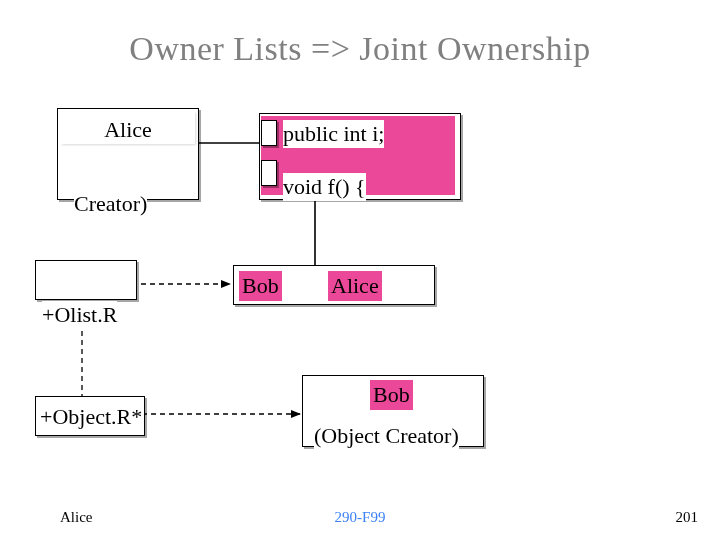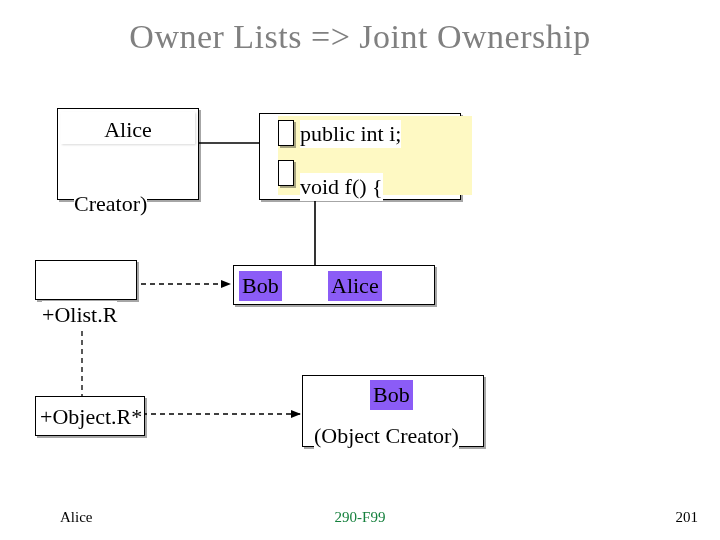--- a/index.html
+++ b/index.html
@@ -7,60 +7,60 @@
     padding: 0;
     width: 720px;
     height: 540px;
     background: #ffffff;
     font-family: "Times New Roman", Times, serif;
     position: relative;
     overflow: hidden;
   }
   .abs { position: absolute; }
   .title {
-    top: 18px;
+    top: 30px;
     left: 0;
     width: 720px;
     text-align: center;
     font-size: 34px;
     color: #808080;
     letter-spacing: 0.5px;
   }
   .box {
     background: #ffffff;
     border: 1.5px solid #000;
     box-shadow: 2px 2px 0 rgba(0,0,0,0.35);
   }
   .label-white {
     background: #ffffff;
     font-size: 22px;
     color: #000;
     line-height: 1.25;
   }
   .label-green {
-    background: #8b5cf6;
+    background: #ec4899;
     font-size: 22px;
     color: #000;
     line-height: 1.25;
     padding: 1px 3px;
   }
   .nowrap { white-space: nowrap; }
   .footer-left {
     left: 60px;
     bottom: 14px;
     font-size: 15px;
     color: #000;
   }
   .footer-center {
     left: 0;
     bottom: 14px;
     width: 720px;
     text-align: center;
     font-size: 15px;
-    color: #15803d;
+    color: #3b82f6;
   }
   .footer-right {
     right: 22px;
     bottom: 14px;
     font-size: 15px;
     color: #000;
   }
   svg.conn {
     position: absolute;
     top: 0;
@@ -93,21 +93,21 @@
   <line x1="142" y1="414" x2="300" y2="414" stroke="#000" stroke-width="1.3" stroke-dasharray="5,4" marker-end="url(#arrowhead)"></line>
 </svg>
 
 <div class="abs box" style="left:57px; top:108px; width:140px; height:90px;"></div>
 <div class="abs label-white" style="left:61px; top:112px; width:134px; text-align:center; padding-top:4px; box-shadow:1px 1px 2px rgba(0,0,0,0.15);">
   <div>Alice</div>
 </div>
 <div class="abs label-white nowrap" style="left:74px; top:190px;">Creator)</div>
 
 <div class="abs box" style="left:259px; top:113px; width:200px; height:85px;"></div>
-<div class="abs" style="left:278px; top:116px; width:194px; height:79px; background:#fef9c3;">
+<div class="abs" style="left:261px; top:116px; width:194px; height:79px; background:#ec4899;">
   <div class="abs box" style="left:0px; top:4px; width:14px; height:24px;"></div>
   <div class="abs box" style="left:0px; top:44px; width:14px; height:24px;"></div>
   <div class="abs label-white nowrap" style="left:22px; top:4px;">public int i;</div>
   <div class="abs label-white nowrap" style="left:22px; top:44px;margin-top:13px;">void f() {</div>
 </div>
 
 <div class="abs box" style="left:35px; top:260px; width:100px; height:38px;"></div>
 <div class="abs label-white nowrap" style="left:42px; top:267px;margin-top:34px;">+Olist.R</div>
 
 <div class="abs box" style="left:233px; top:265px; width:200px; height:38px;"></div>

